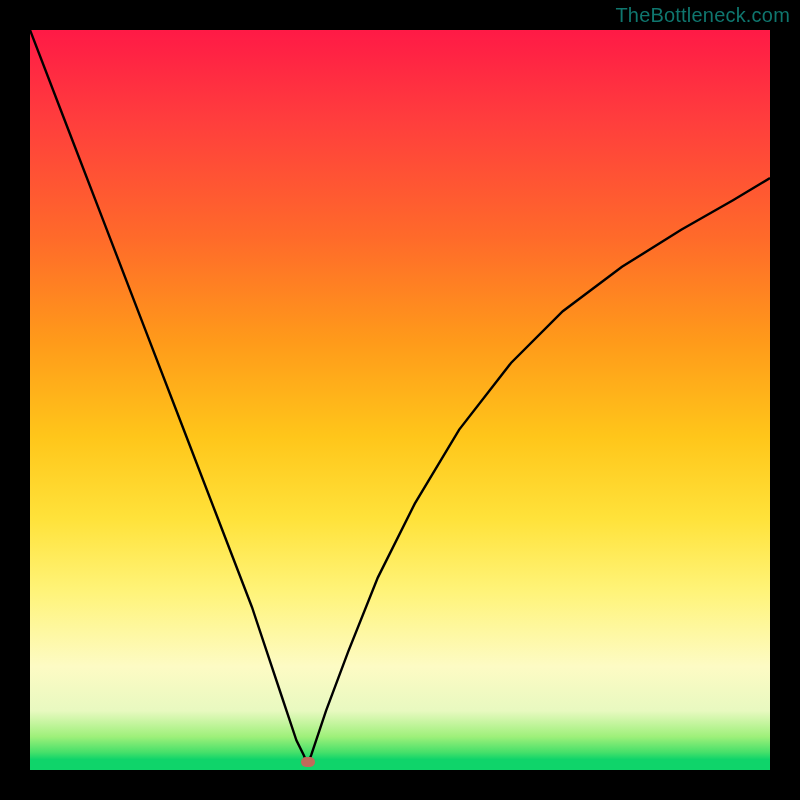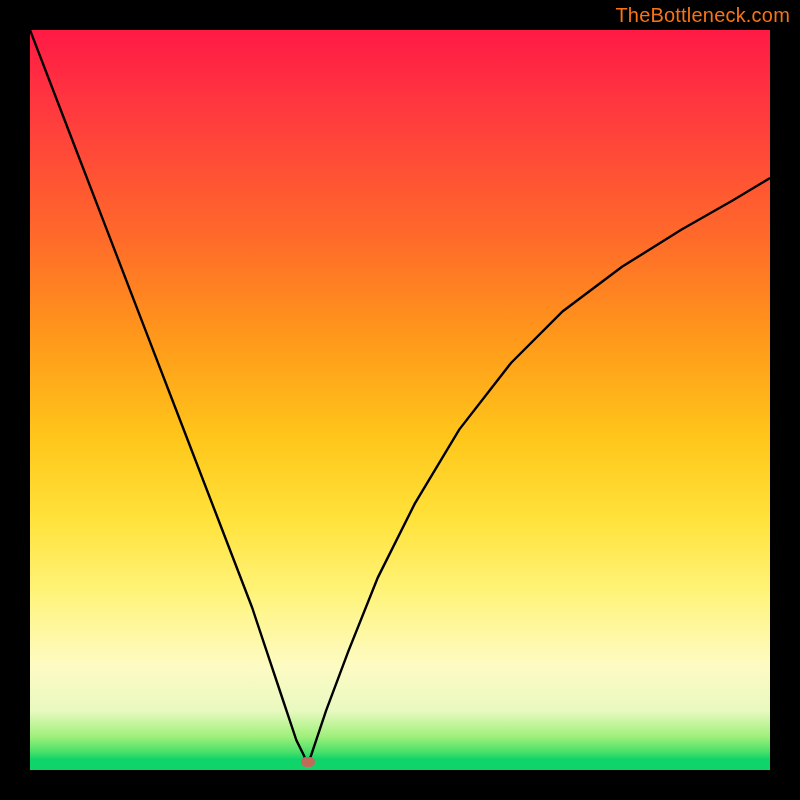--- a/index.html
+++ b/index.html
@@ -14,21 +14,21 @@
   .frame {
     position: relative;
     width: 800px;
     height: 800px;
     background: #000;
   }
   .watermark {
     position: absolute;
     top: 4px;
     right: 10px;
-    color: #f97316;
+    color: #0f766e;
     font-size: 20px;
     font-weight: 500;
     z-index: 10;
     letter-spacing: 0.2px;
   }
   .plot-area {
     position: absolute;
     left: 30px;
     top: 30px;
     width: 740px;

